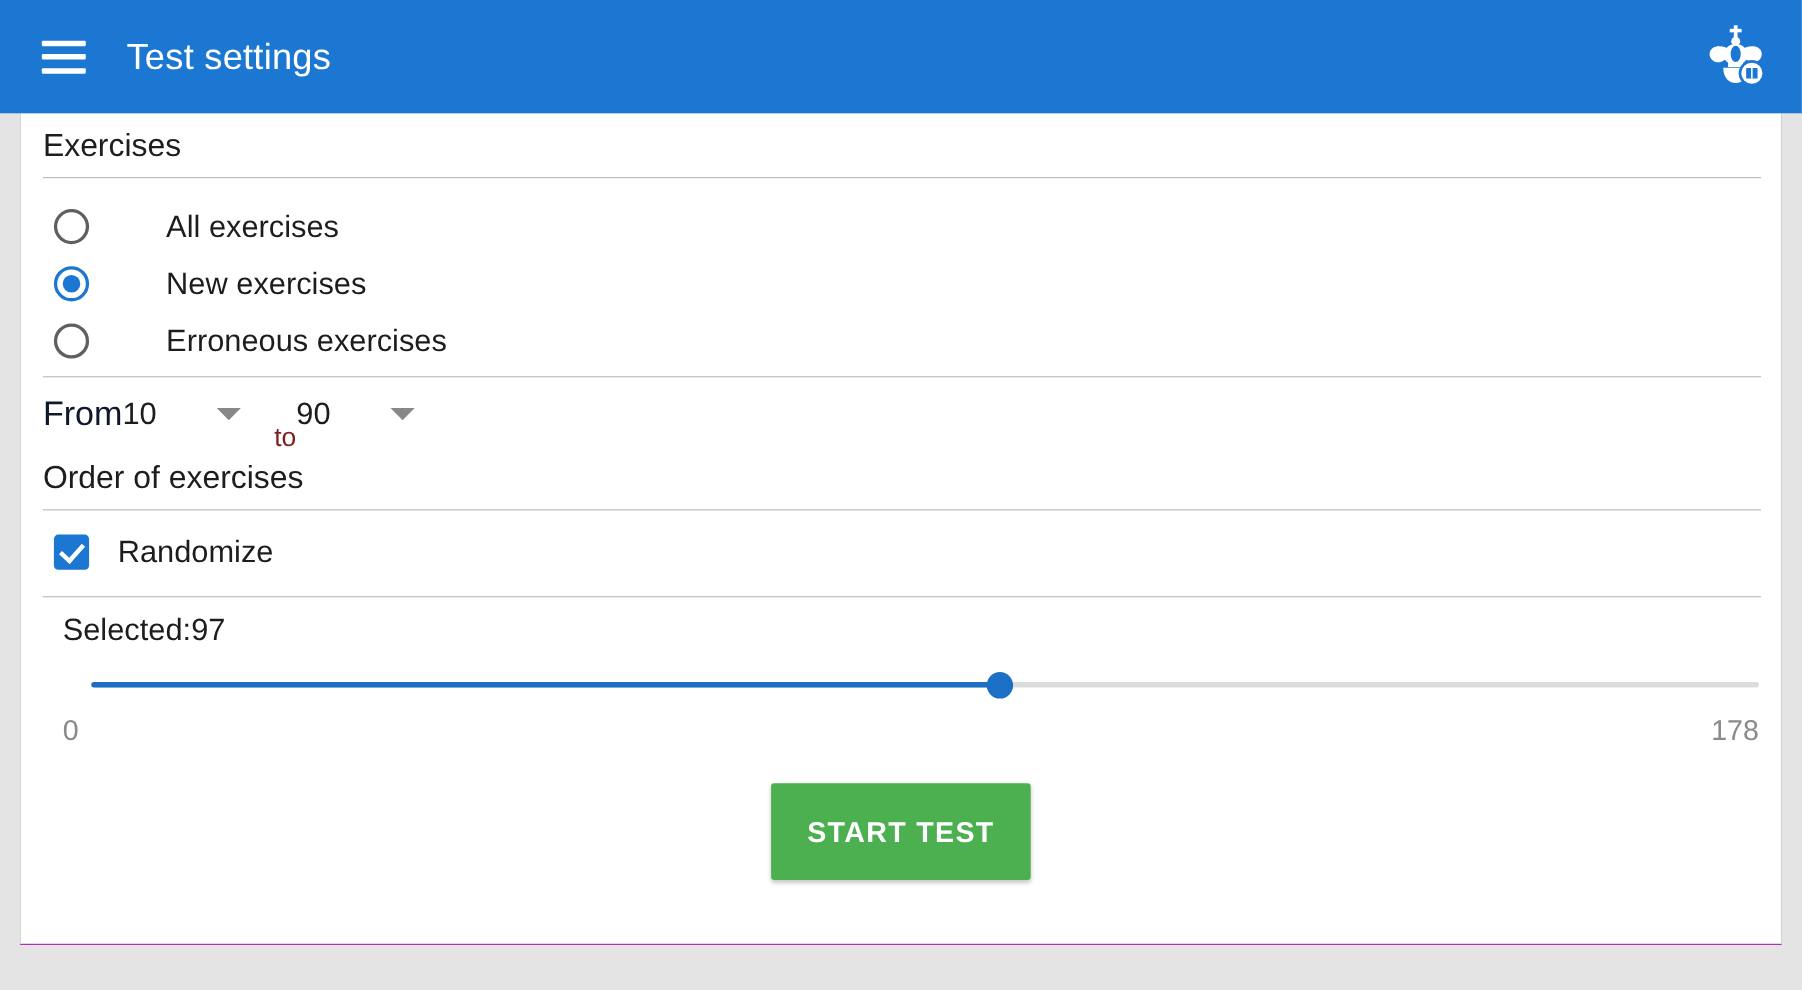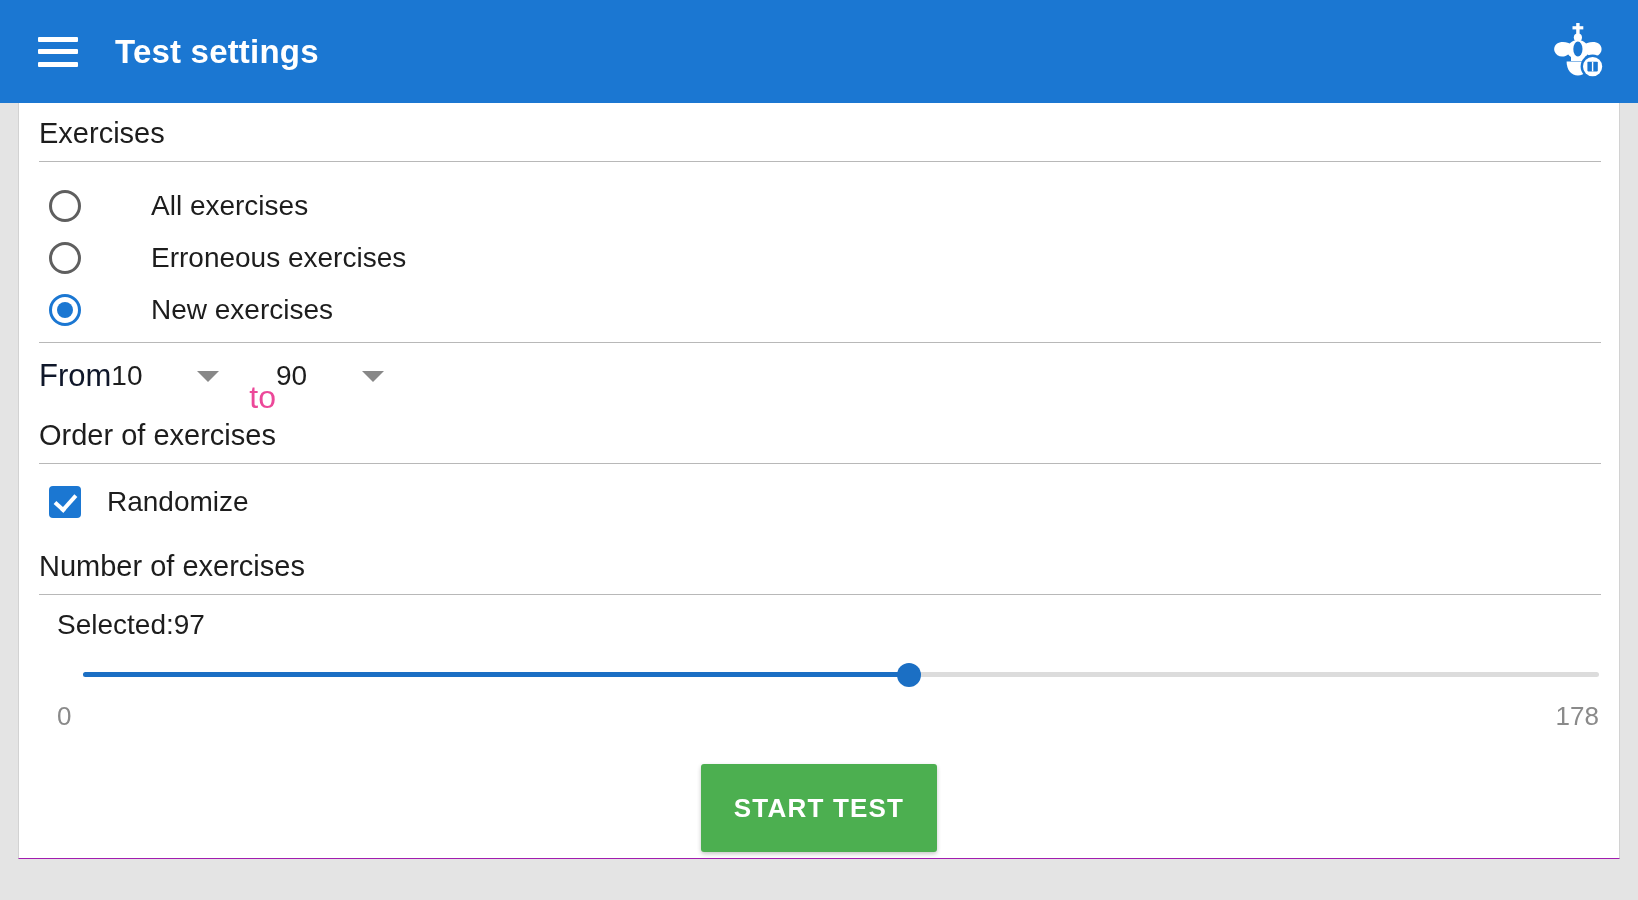--- a/index.html
+++ b/index.html
@@ -36,21 +36,21 @@
     display: block;
     width: 40px;
     height: 5px;
     background: #ffffff;
     border-radius: 1px;
   }
   .appbar-title {
     margin-left: 37px;
     color: #ffffff;
     font-size: 33px;
-    font-weight: bold;
+    font-weight: normal;
     letter-spacing: 0.2px;
     white-space: nowrap;
   }
   .appbar-logo {
     position: absolute;
     right: 28px;
     top: 50%;
     transform: translateY(-50%);
     width: 64px;
     height: 64px;
@@ -150,21 +150,21 @@
     color: #1d1d1d;
     min-width: 42px;
   }
   .caret {
     width: 0; height: 0;
     border-left: 11px solid transparent;
     border-right: 11px solid transparent;
     border-top: 11px solid #888888;
     margin-left: 44px;
   }
-  .to-text { margin-left: 30px; font-size: 32px; color: #ec4899; margin-top: 43px; }
+  .to-text { margin-left: 30px; font-size: 24px; color: #7f1d1d; margin-top: 43px; }
 
   
   .check-row {
     display: flex;
     padding: 22px 0 18px 30px;
     cursor: pointer;
   }
   .checkbox {
     width: 32px; height: 32px;
     border-radius: 4px;
@@ -288,26 +288,26 @@
 
     <div class="section-head">Exercises</div>
     <div class="divider"></div>
 
     <div class="radio-group">
       <div class="radio-row">
         <span class="radio"></span>
         <span class="radio-label">All exercises</span>
       </div>
       <div class="radio-row">
+        <span class="radio checked"></span>
+        <span class="radio-label">New exercises</span>
+      </div>
+      <div class="radio-row">
         <span class="radio"></span>
         <span class="radio-label">Erroneous exercises</span>
-      </div>
-      <div class="radio-row">
-        <span class="radio checked"></span>
-        <span class="radio-label">New exercises</span>
       </div>
     </div>
 
     <div class="divider"></div>
 
     <div class="difficulty-row">
       <span class="dif-text">From</span>
       <span class="dropdown">
         <span class="val">10</span>
         <span class="caret"></span>
@@ -320,21 +320,20 @@
     </div>
 
     <div class="section-head">Order of exercises</div>
     <div class="divider"></div>
 
     <div class="check-row">
       <span class="checkbox"></span>
       <span class="check-label">Randomize</span>
     </div>
 
-    <div class="section-head">Number of exercises</div>
     <div class="divider"></div>
 
     <div class="slider-block">
       <div class="slider-top">
         <span class="sel-label">Selected:</span>
         <span class="sel-value">97</span>
       </div>
 
       <div class="track-wrap">
         <div class="track"></div>

